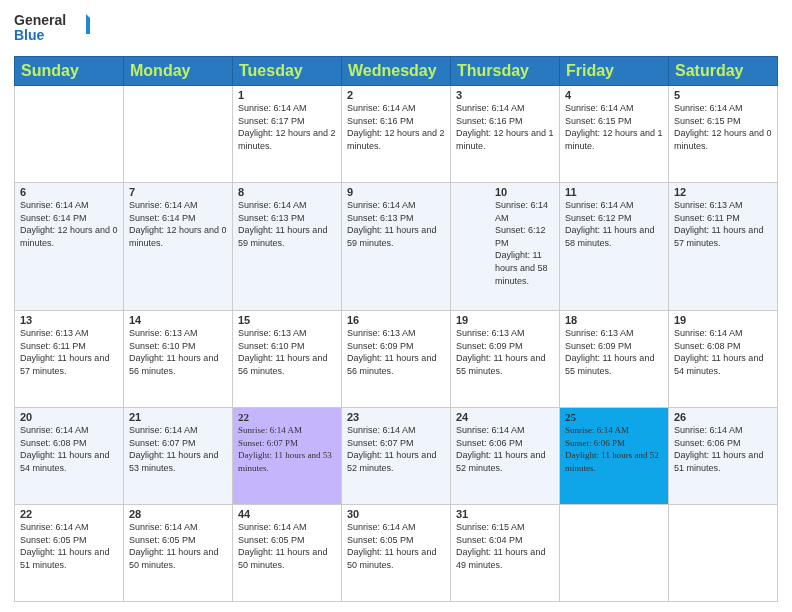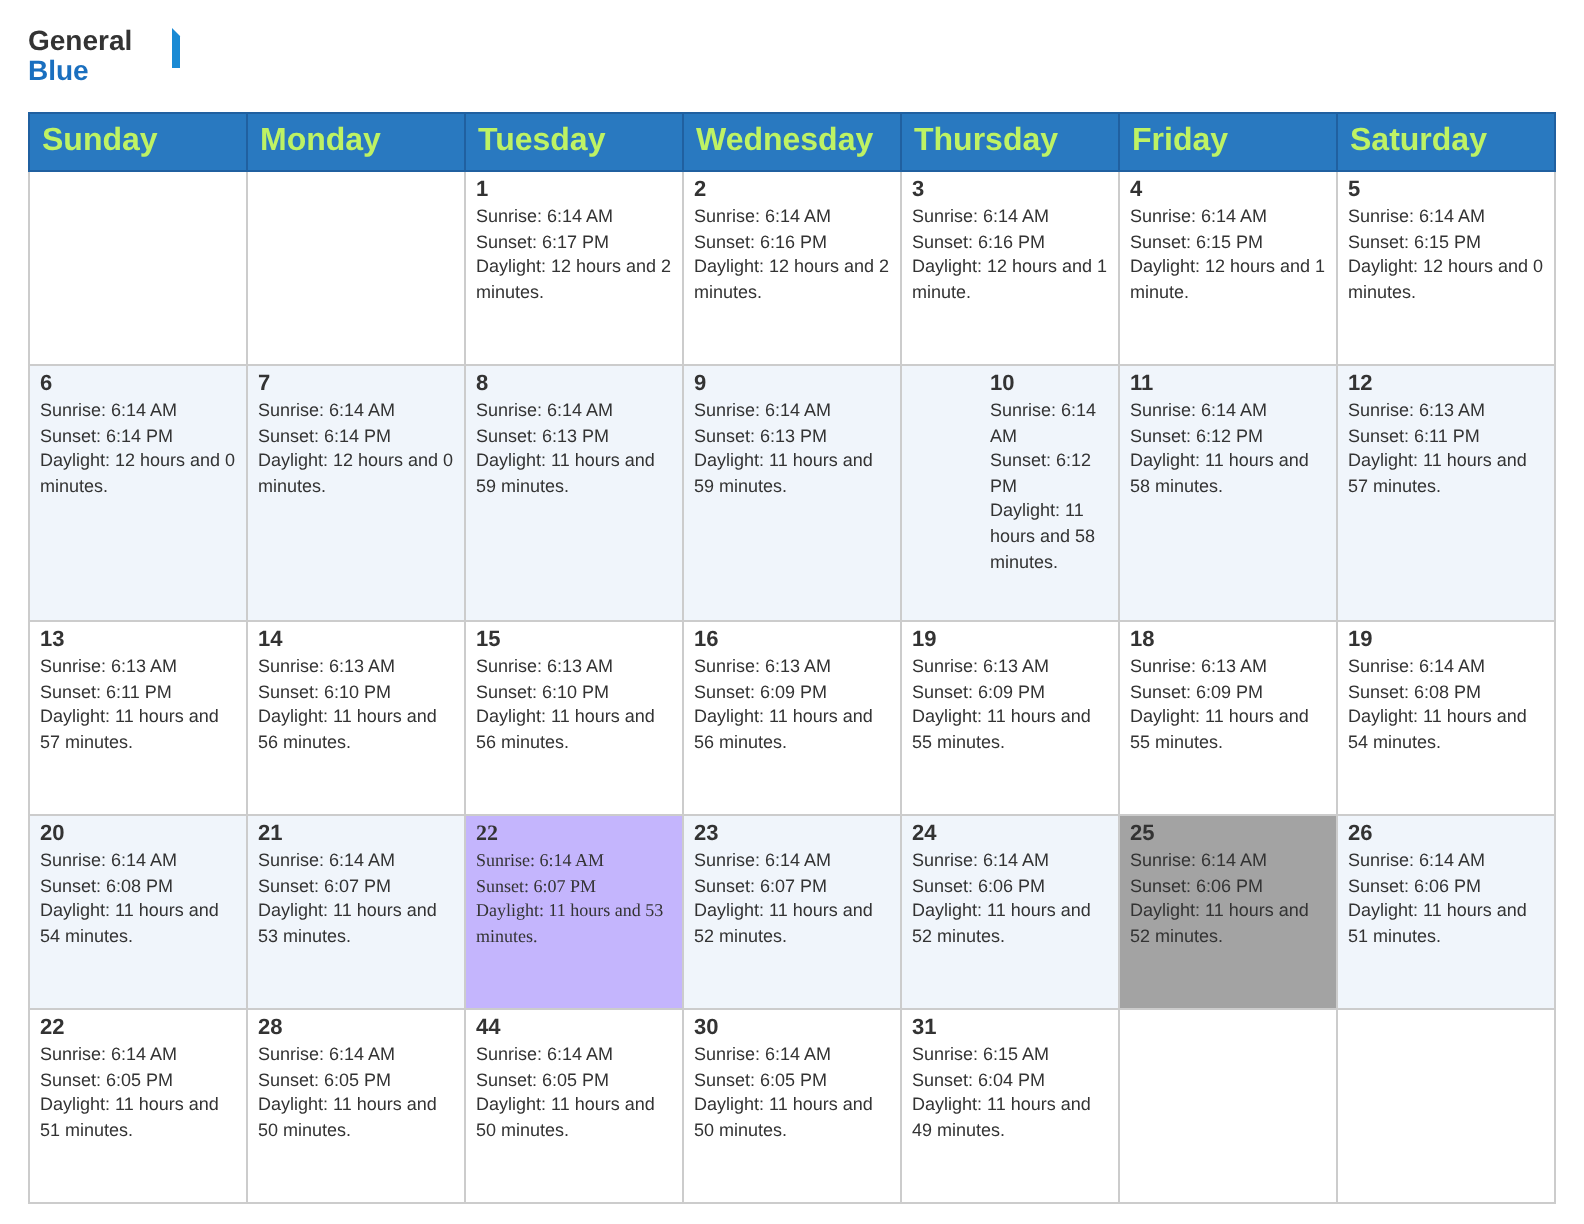--- a/index.html
+++ b/index.html
@@ -219,21 +219,21 @@
           <span class="cell-text">Sunrise: 6:14 AM<br>Sunset: 6:07 PM<br>Daylight: 11 hours and 53 minutes.</span>
         </td>
           <td style="background: rgb(240, 245, 251);">
           <span class="day-num">23</span>
           <span class="cell-text">Sunrise: 6:14 AM<br>Sunset: 6:07 PM<br>Daylight: 11 hours and 52 minutes.</span>
         </td>
           <td style="background: rgb(240, 245, 251);">
           <span class="day-num">24</span>
           <span class="cell-text">Sunrise: 6:14 AM<br>Sunset: 6:06 PM<br>Daylight: 11 hours and 52 minutes.</span>
         </td>
-          <td style="background: #a3a3a3;">
+          <td style="background: #0ea5e9; font-family: Liberation Serif, serif;">
           <span class="day-num">25</span>
           <span class="cell-text">Sunrise: 6:14 AM<br>Sunset: 6:06 PM<br>Daylight: 11 hours and 52 minutes.</span>
         </td>
           <td style="background: rgb(240, 245, 251);">
           <span class="day-num">26</span>
           <span class="cell-text">Sunrise: 6:14 AM<br>Sunset: 6:06 PM<br>Daylight: 11 hours and 51 minutes.</span>
         </td>
         </tr>
         <tr>
           <td>

